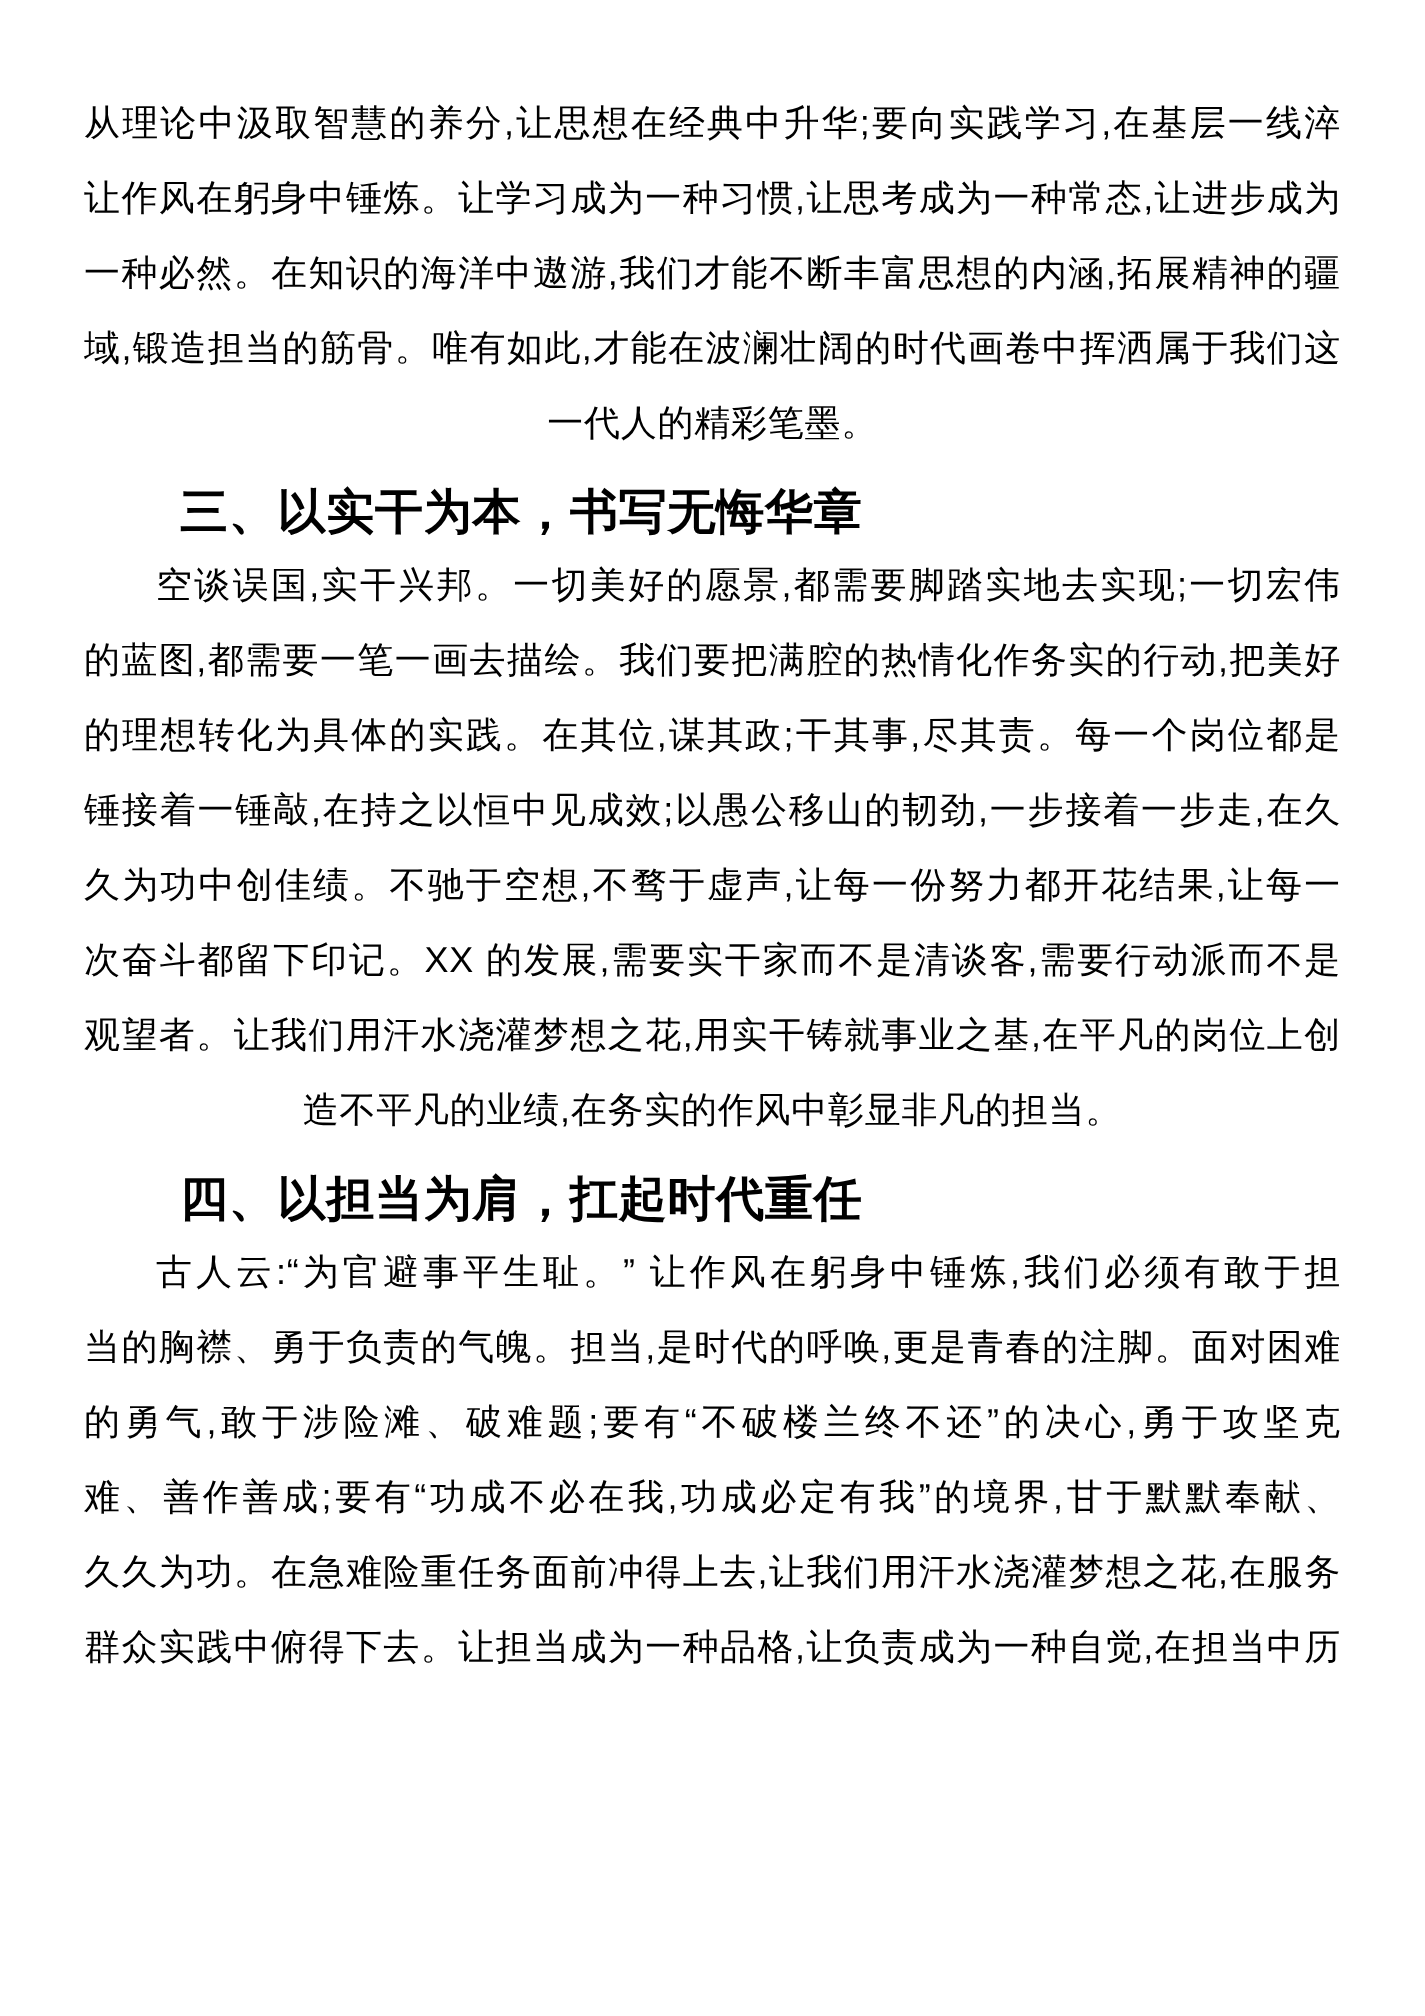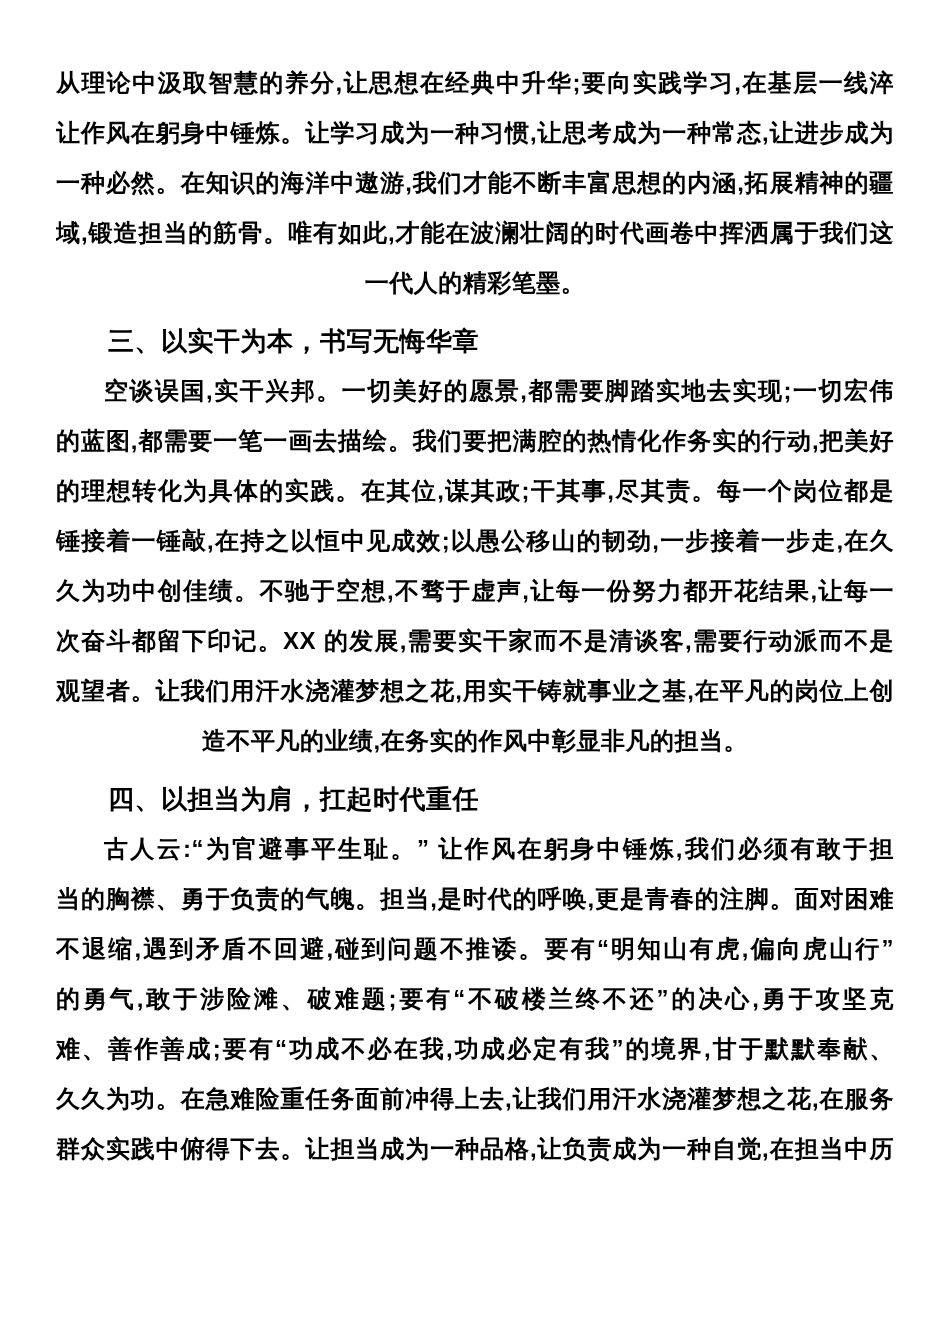--- a/index.html
+++ b/index.html
@@ -16,40 +16,40 @@
   }
   .doc {
     padding: 58px 56px 0 56px;
     box-sizing: border-box;
     width: 950px;
   }
   .tl {
     font-size: 24px;
     line-height: 50px;
     height: 50px;
-    font-weight: 700;
+    font-weight: 400;
     letter-spacing: 0.5px;
     overflow: hidden;
   }
   
   .jl {
     text-align: justify;
     text-align-last: justify;
     text-justify: inter-character;
   }
   
   .short {
     text-align: center;
   }
   
   .indent {
     text-indent: 2em;
   }
   .heading {
-    font-size: 26px;
+    font-size: 32px;
     line-height: 50px;
     height: 50px;
     font-weight: 700;
     letter-spacing: 0.5px;
     text-indent: 2em;
     margin-top: 8px;
     text-align: left;
   }
 </style>
 </head>
@@ -76,20 +76,19 @@
     <div class="tl jl">次奋斗都留下印记。XX 的发展,需要实干家而不是清谈客,需要行动派而不是</div>
     <div class="tl jl">观望者。让我们用汗水浇灌梦想之花,用实干铸就事业之基,在平凡的岗位上创</div>
     <div class="tl short">造不平凡的业绩,在务实的作风中彰显非凡的担当。</div>
   </div>
 
   <div class="heading">四、以担当为肩，扛起时代重任</div>
 
   <div>
     <div class="tl jl indent">古人云:“为官避事平生耻。” 让作风在躬身中锤炼,我们必须有敢于担</div>
     <div class="tl jl">当的胸襟、勇于负责的气魄。担当,是时代的呼唤,更是青春的注脚。面对困难</div>
-    <div class="tl jl">不退缩,遇到矛盾不回避,碰到问题不推诿。要有“明知山有虎,偏向虎山行”</div>
     <div class="tl jl">的勇气,敢于涉险滩、破难题;要有“不破楼兰终不还”的决心,勇于攻坚克</div>
     <div class="tl jl">难、善作善成;要有“功成不必在我,功成必定有我”的境界,甘于默默奉献、</div>
     <div class="tl jl">久久为功。在急难险重任务面前冲得上去,让我们用汗水浇灌梦想之花,在服务</div>
     <div class="tl jl">群众实践中俯得下去。让担当成为一种品格,让负责成为一种自觉,在担当中历</div>
   </div>
 
 </div>
 
 </body></html>

